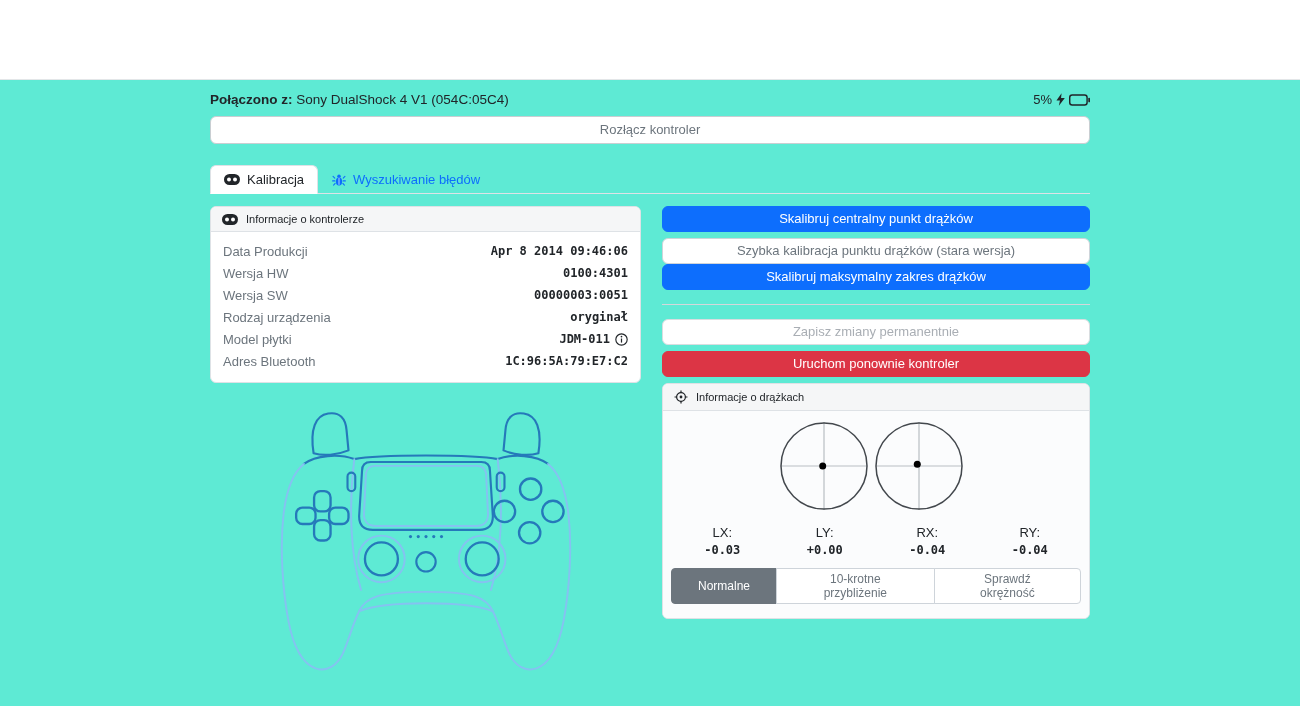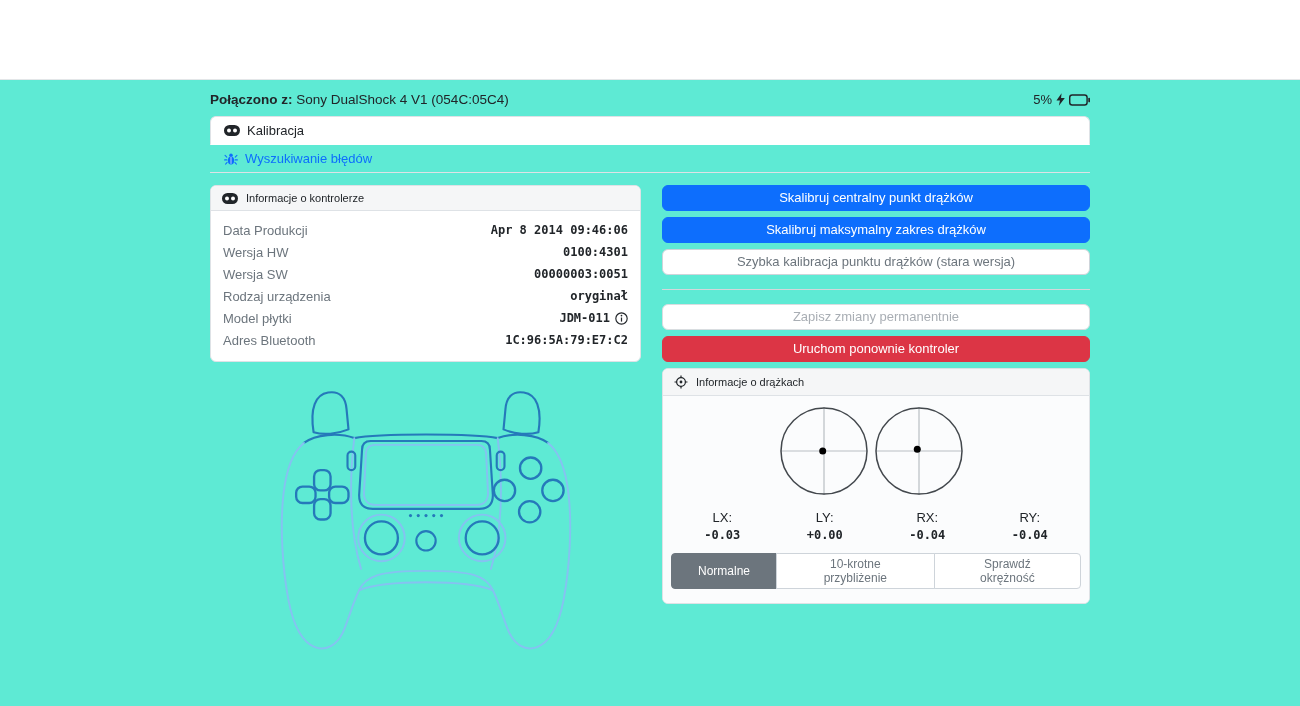--- a/index.html
+++ b/index.html
@@ -19,21 +19,21 @@
     display:block; width:100%; padding:4px 10px; font-size:13px; line-height:16px;
     border-radius:6px; text-align:center; border:1px solid transparent;
     background:none; cursor:pointer; font-family:"Liberation Sans", sans-serif;
   }
   .btn-disconnect { border-color:#c9ced2; color:#6c757d; background:#fff; padding:5px 10px; margin-bottom:21px; }
   .btn-primary { background:#0d6efd; border-color:#0d6efd; color:#fff; margin-bottom:6px; }
   .btn-outline { border-color:#ced4da; color:#6c757d; background:#fff; }
   .btn-outline-disabled { border-color:#d9dde0; color:#a9aeb4; background:#fff; margin-bottom:6px; cursor:default; }
   .btn-danger { background:#dc3545; border-color:#dc3545; color:#fff; }
 
-  .nav-tabs { display:flex; border-bottom:1px solid #dee2e6;flex-direction:column; }
+  .nav-tabs { display:flex; border-bottom:1px solid #dee2e6; }
   .nav-tab {
     display:flex; align-items:center; gap:7px; padding:6px 13px; font-size:13px;
     border:1px solid transparent; border-radius:6px 6px 0 0; margin-bottom:-1px;
     color:#0d6efd; cursor:pointer; background:none;
   }
   .nav-tab.active { color:#212529; background:#fff; border-color:#dee2e6 #dee2e6 #fff #dee2e6; }
 
   .content { display:flex; gap:21px; margin-top:12px; }
   .col-left { width:431px; flex:none; }
   .col-right { flex:1; }
@@ -96,20 +96,21 @@
         </span>
         <span class="icon">
           <svg width="21" height="12" viewBox="0 0 22 12">
             <rect x="0.75" y="0.75" width="18.2" height="10.5" rx="2.6" fill="none" stroke="#212529" stroke-width="1.5"></rect>
             <rect x="20.2" y="3.6" width="1.8" height="4.8" rx="0.9" fill="#212529"></rect>
           </svg>
         </span>
       </div>
     </div>
 
+    <button class="btn btn-disconnect">Rozłącz kontroler</button>
 
     <div class="nav-tabs">
       <div class="nav-tab active">
         <span class="icon">
           <svg width="16" height="11" viewBox="0 0 16 11">
             <rect x="0" y="0" width="16" height="11" rx="5.5" fill="#212529"></rect>
             <circle cx="5" cy="5.5" r="2" fill="#fff"></circle>
             <circle cx="11" cy="5.5" r="2" fill="#fff"></circle>
           </svg>
         </span>
@@ -234,22 +235,22 @@
                   <circle cx="178" cy="141" r="1.6"></circle>
                 <circle cx="186" cy="141" r="1.6"></circle>
               </g>
             </g>
           </svg>
         </div>
       </div>
 
       <div class="col-right">
         <button class="btn btn-primary">Skalibruj centralny punkt drążków</button>
+        <button class="btn btn-outline">Szybka kalibracja punktu drążków (stara wersja)</button>
         <button class="btn btn-primary">Skalibruj maksymalny zakres drążków</button>
-        <button class="btn btn-outline">Szybka kalibracja punktu drążków (stara wersja)</button>
 
         <div class="hr"></div>
 
         <button class="btn btn-outline-disabled">Zapisz zmiany permanentnie</button>
         <button class="btn btn-danger">Uruchom ponownie kontroler</button>
 
         <div class="card sticks-card">
           <div class="card-header">
             <span class="icon">
               <svg width="14" height="14" viewBox="0 0 16 16">

